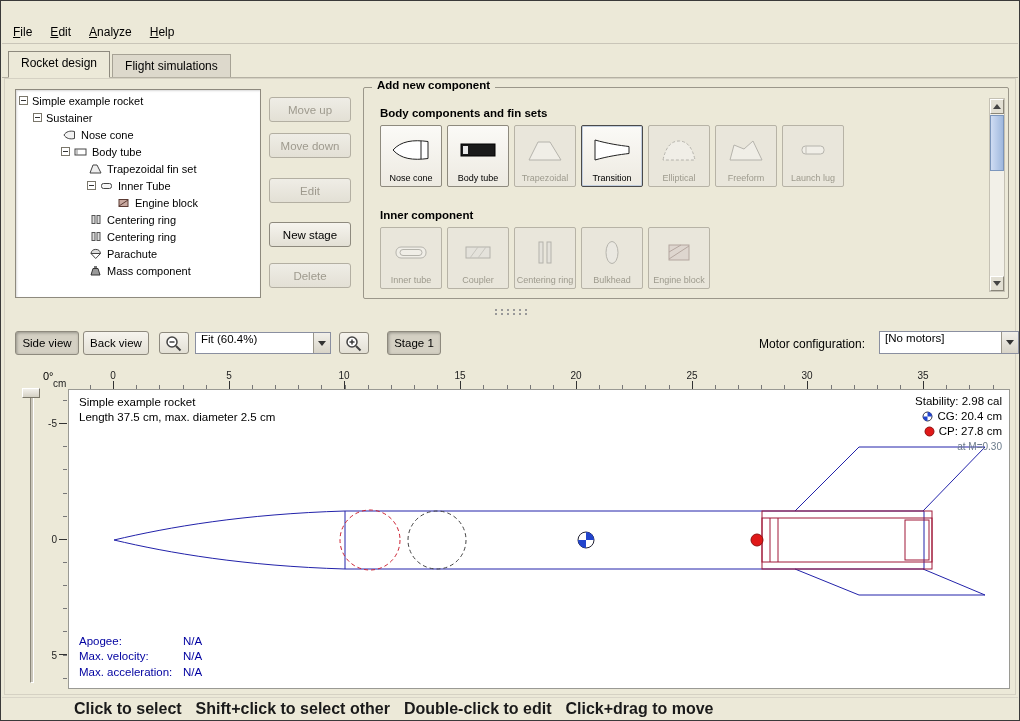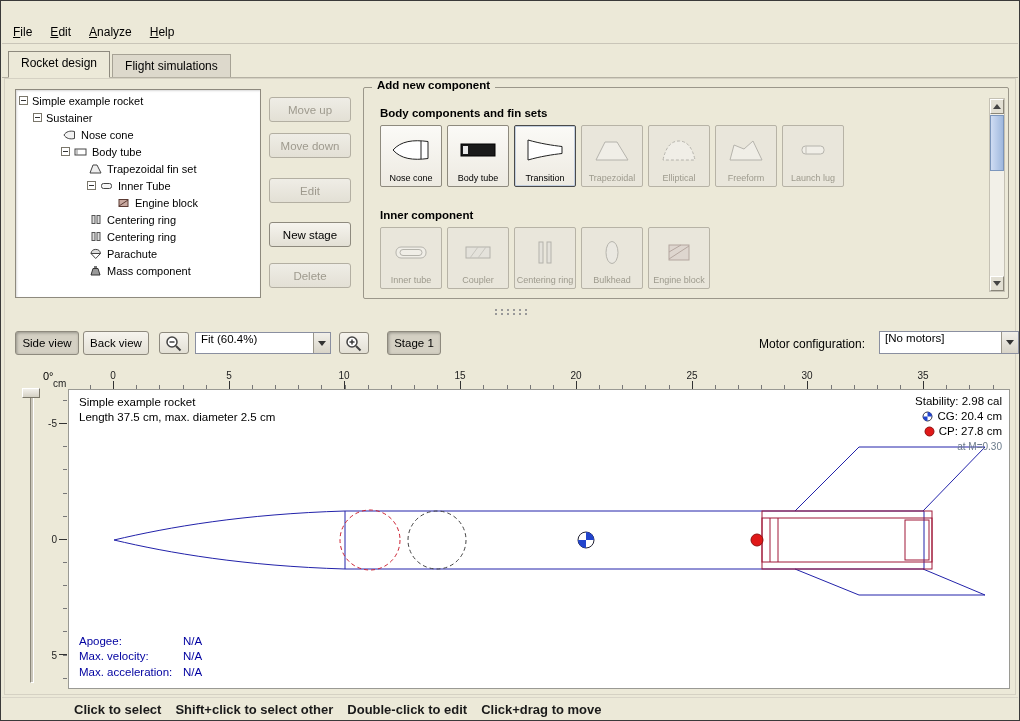--- a/index.html
+++ b/index.html
@@ -112,21 +112,21 @@
   .dash-dark{fill:none;stroke:#444;stroke-width:1;stroke-dasharray:4 3;}
   .canvas-info{position:absolute;left:10px;top:5px;font-size:11.5px;line-height:15px;color:#000;}
   .canvas-stability{position:absolute;right:7px;top:4px;font-size:11.5px;line-height:15px;text-align:right;color:#000;}
   .stab-line{display:flex;align-items:center;justify-content:flex-end;gap:4px;}
   .stab-mach{font-size:10px;color:#6a7a8a;}
   .canvas-flight{position:absolute;left:10px;bottom:8px;font-size:11.5px;line-height:15.5px;color:#0000a0;}
   .frow .flabel{display:inline-block;width:104px;}
   
   .statusbar{position:absolute;left:1px;right:1px;top:696px;height:23px;display:flex;align-items:center;
     gap:14px;padding-left:72px;border-top:1px solid #d9d5c8;}
-  .hint{font-size:13px;font-weight:bold;color:#1a1a1a;white-space:nowrap;}
+  .hint{font-size:16px;font-weight:bold;color:#1a1a1a;white-space:nowrap;}
 </style>
 </head>
 <body>
 
 <div id="window">
 
 
   <div class="menubar">
     <span class="menu-item">File</span>
     <span class="menu-item">Edit</span>
@@ -261,35 +261,35 @@
       </div>
       <div class="cbtn" data-enabled="true">
         <span class="cicon">
             <svg width="40" height="27">
               <rect x="3" y="7" width="34" height="12" fill="#1a1a1a" stroke="#000"></rect>
               <rect x="5" y="9" width="5" height="8" fill="#e8e8e8"></rect>
             </svg>
           </span>
         <span class="clabel">Body tube</span>
       </div>
+      <div class="cbtn" data-enabled="false">
+        <span class="cicon">
+            <svg width="40" height="27">
+              <path d="M4,23 L13,5 L25,5 L36,23 Z" fill="#fff" stroke="#555"></path>
+            </svg>
+          </span>
+        <span class="clabel">Trapezoidal</span>
+      </div>
       <div class="cbtn focused" data-enabled="true">
         <span class="cicon">
             <svg width="40" height="27">
               <path d="M3,3 C15,6.5 28,8.5 37,9.5 L37,16.5 C28,17.5 15,19.5 3,23 Z" fill="#fff" stroke="#222"></path>
             </svg>
           </span>
         <span class="clabel">Transition</span>
-      </div>
-      <div class="cbtn" data-enabled="false">
-        <span class="cicon">
-            <svg width="40" height="27">
-              <path d="M4,23 L13,5 L25,5 L36,23 Z" fill="#fff" stroke="#555"></path>
-            </svg>
-          </span>
-        <span class="clabel">Trapezoidal</span>
       </div>
       <div class="cbtn" data-enabled="false">
         <span class="cicon">
             <svg width="40" height="27">
               <path d="M4,23 Q8,4 20,4 Q32,4 36,23 Z" fill="#fff" stroke="#555" stroke-dasharray="3 2"></path>
             </svg>
           </span>
         <span class="clabel">Elliptical</span>
       </div>
       <div class="cbtn" data-enabled="false">

